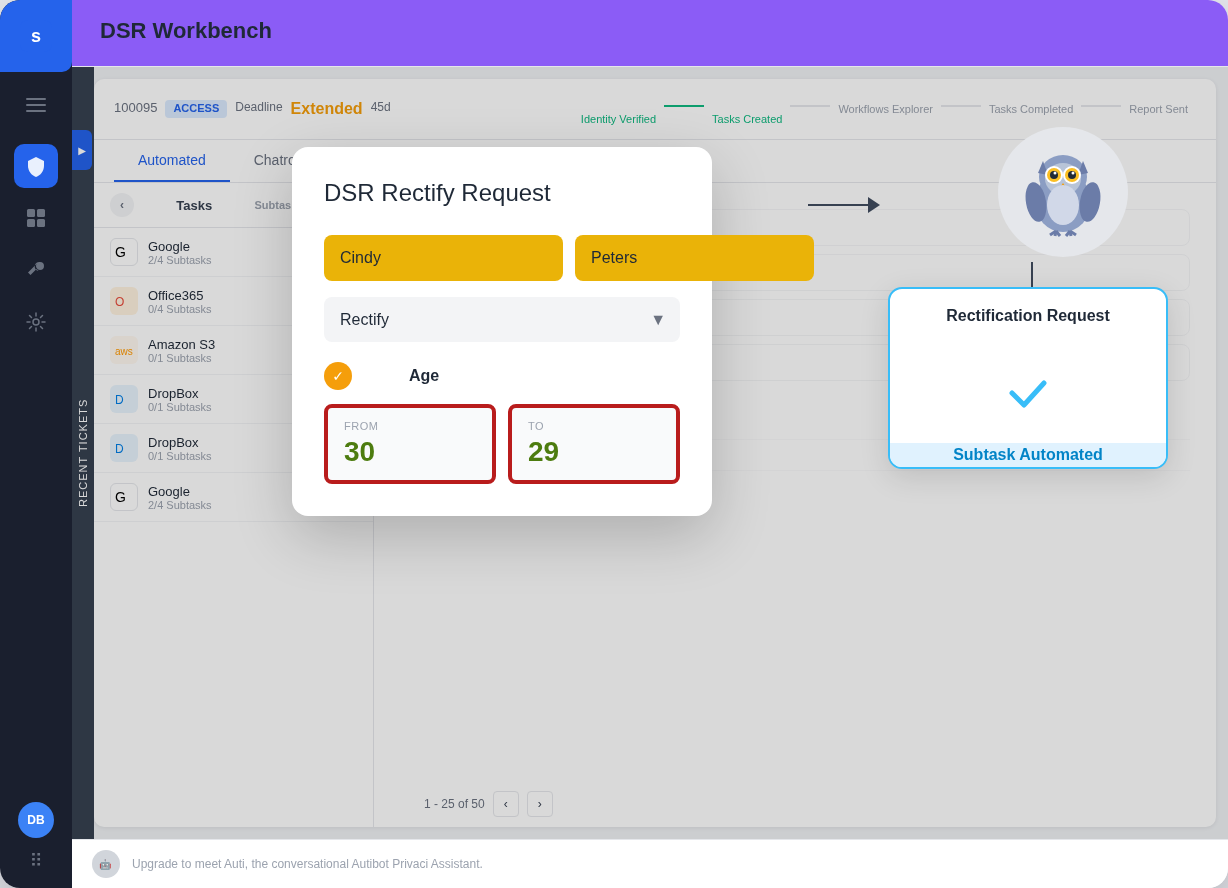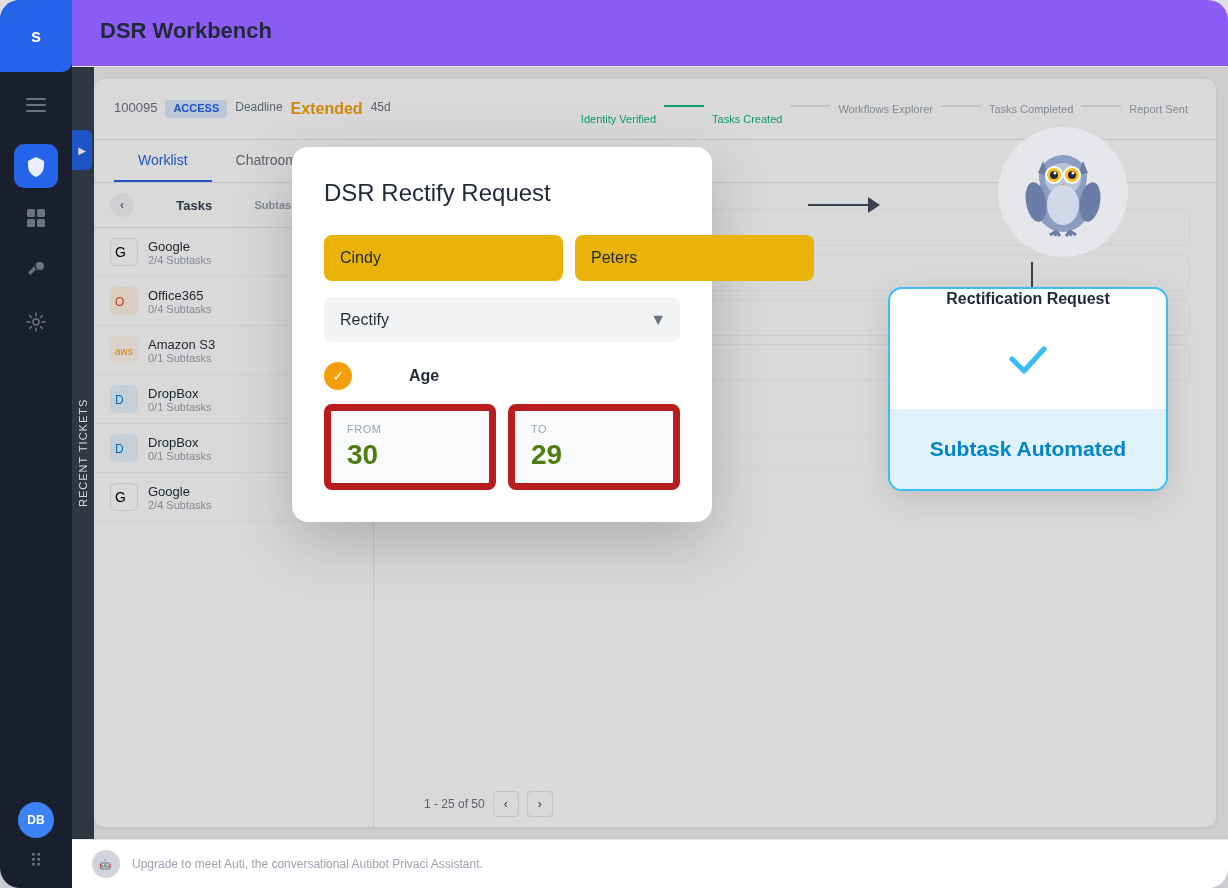--- a/index.html
+++ b/index.html
@@ -410,21 +410,21 @@
       color: #1f2937;
       margin-left: 47px;
     }
     .age-fields-row {
       display: flex;
       gap: 12px;
     }
     .age-field-box {
       flex: 1;
       background: #f9fafb;
-      border: 7px solid #b91c1c;
+      border: 4px solid #b91c1c;
       border-radius: 8px;
       padding: 12px 16px;
     }
     .age-field-label {
       font-size: 11px;
       color: #9ca3af;
       text-transform: uppercase;
       letter-spacing: 0.5px;
       margin-bottom: 4px;
     }
@@ -439,21 +439,21 @@
       right: 60px;
       top: 220px;
       width: 280px;
       background: white;
       border: 2px solid #38bdf8;
       border-radius: 14px;
       overflow: hidden;
       box-shadow: 0 8px 30px rgba(0,0,0,0.12);
     }
     .rect-header {
-      padding: 1px 20px;
+      padding: 18px 20px;
       font-size: 16px;
       font-weight: 700;
       color: #1f2937;
       text-align: center;
     }
     .rect-check-area {
       display: flex;
       justify-content: center;
       align-items: center;
       padding: 20px 0;
@@ -461,22 +461,22 @@
     .rect-check {
       width: 60px;
       height: 60px;
       display: flex;
       align-items: center;
       justify-content: center;
     }
     .rect-footer {
       background: #e0f2fe;
       text-align: center;
-      padding: 28px;
-      font-size: 21px;
+      padding: 3px;
+      font-size: 16px;
       font-weight: 600;
       color: #0284c7;
     }
     
     .owl-area {
       position: absolute;
       right: 100px;
       top: 60px;
     }
     .owl-circle {
@@ -678,21 +678,21 @@
             </div>
             <div class="step-line"></div>
             <div class="step">
               <span>Report Sent</span>
             </div>
           </div>
         </div>
 
         <div class="tabs-bar">
           <div class="tab active">
-            <span>Worklist</span>
+            <span>Automated</span>
           </div>
           <div class="tab">
             <span>Chatroom</span>
           </div>
           <div class="tab">
             <span>Data Subject Explorer</span>
           </div>
           <div class="tab">
             <span>Audit Log</span>
           </div>

